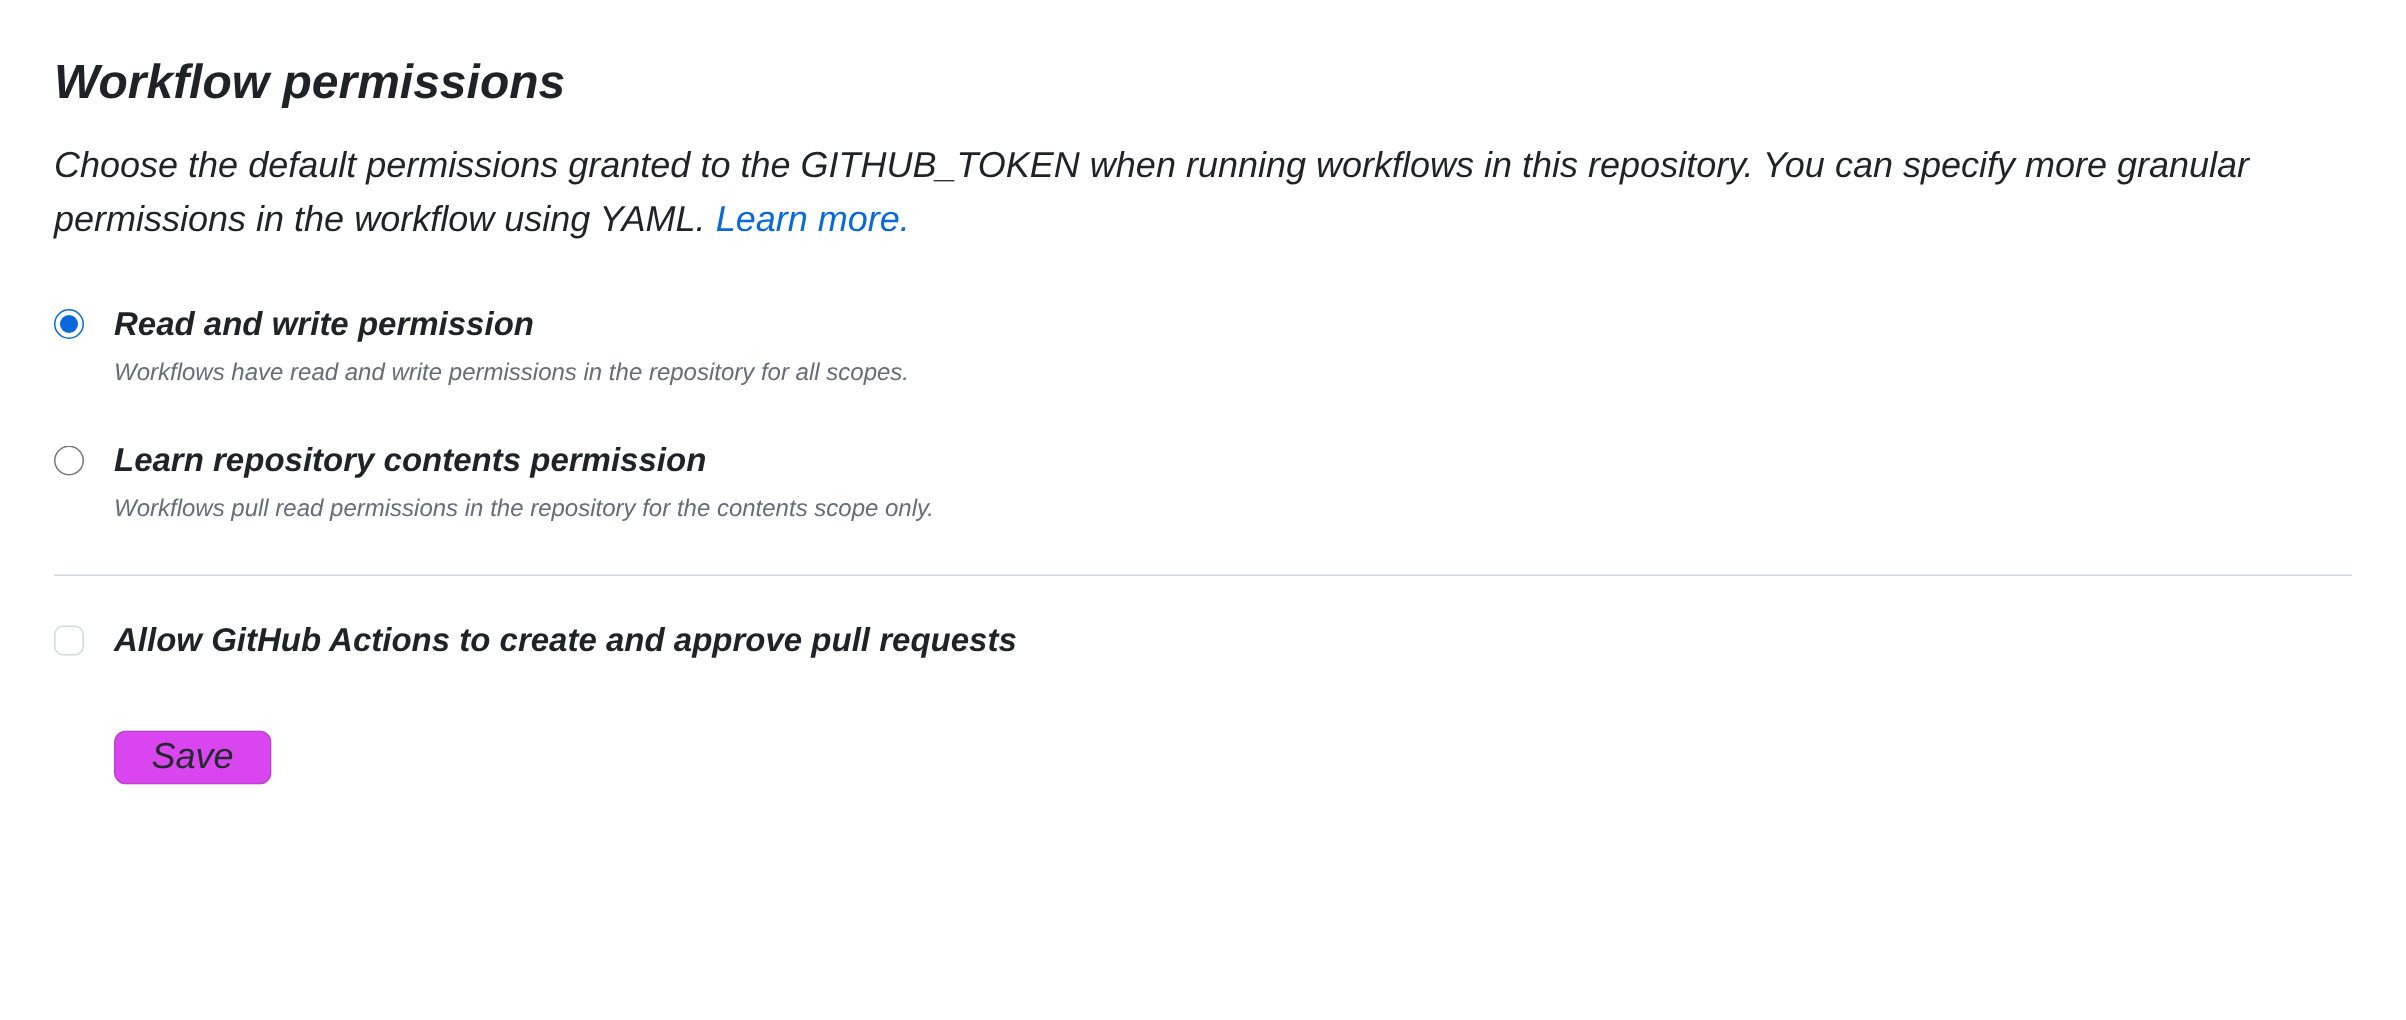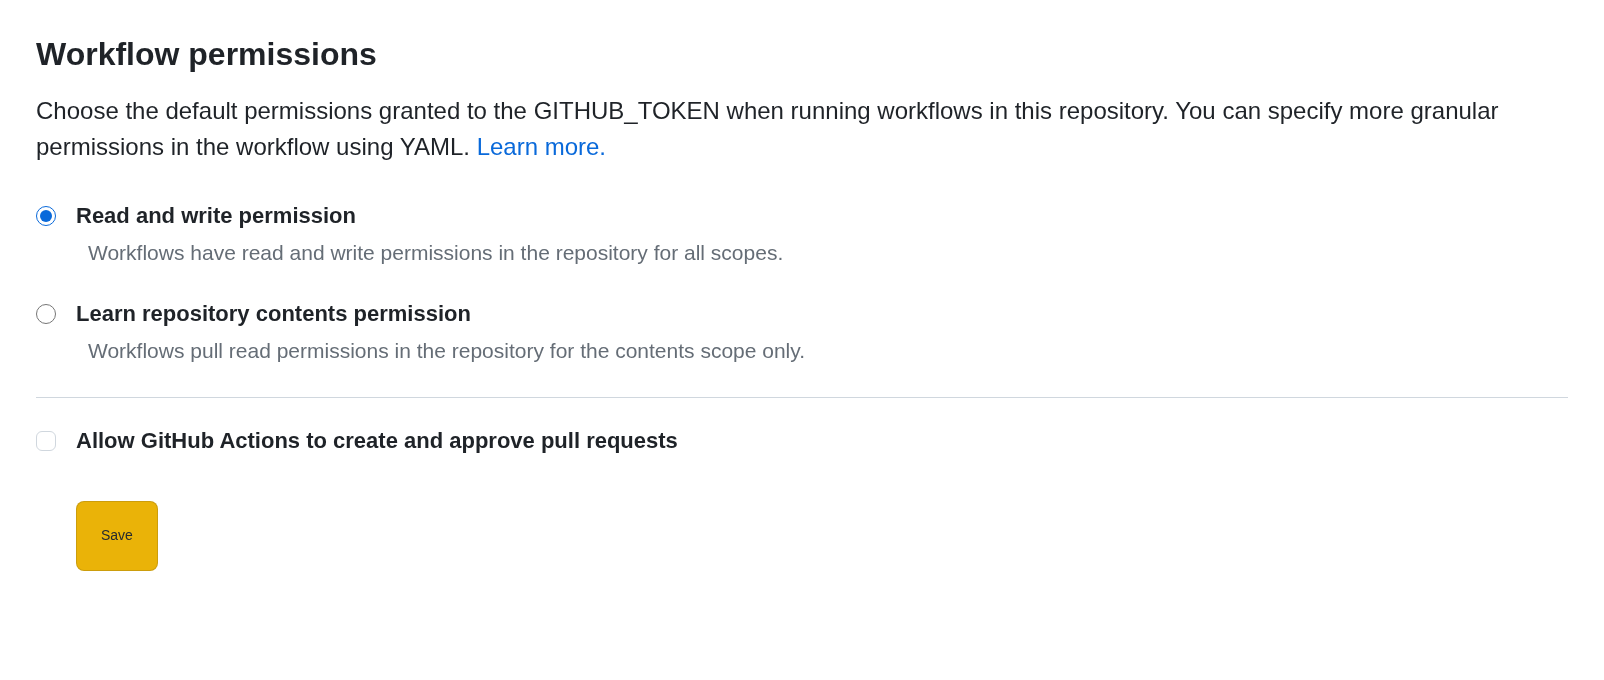--- a/index.html
+++ b/index.html
@@ -1,18 +1,19 @@
 <!DOCTYPE html>
 <html><head>
   <meta charset="utf-8">
   <style>
     * {
       box-sizing: border-box;
       margin: 0;
       padding: 0;
+      font-style: italic;
     }
     body {
       font-family: -apple-system, BlinkMacSystemFont, "Segoe UI", Helvetica, Arial, sans-serif;
       color: #1f2328;
       background: #ffffff;
       padding: 36px;
       font-size: 16px;
       -webkit-font-smoothing: antialiased;
     }
     .section-title {
@@ -64,44 +65,43 @@
       flex: 1;
     }
     .option-title {
       font-size: 22px;
       font-weight: 600;
       color: #1f2328;
       line-height: 1.4;
       margin-bottom: 6px;
     }
     .option-desc {
-      font-size: 21px;
+      font-size: 16px;
       color: #656d76;
       line-height: 1.4;
-      margin-left: 12px;
     }
     .divider {
       border: none;
       border-top: 1px solid #d0d7de;
       margin-top: 28px;
       margin-bottom: 28px;
     }
     .btn-row {
       margin-top: 38px;
       padding-left: 40px;
     }
     .save-button {
       font-family: inherit;
-      font-size: 14px;
+      font-size: 24px;
       font-weight: 500;
       color: #24292f;
-      background-color: #eab308;
+      background-color: #d946ef;
       border: 1px solid rgba(31,35,40,0.15);
       border-radius: 8px;
-      padding: 24px 24px;
+      padding: 0 24px;
       cursor: pointer;
       line-height: 1.4;
     }
   </style>
 </head>
 <body>
 
 <h2 class="section-title">Workflow permissions</h2>
 
 <p class="section-description">

